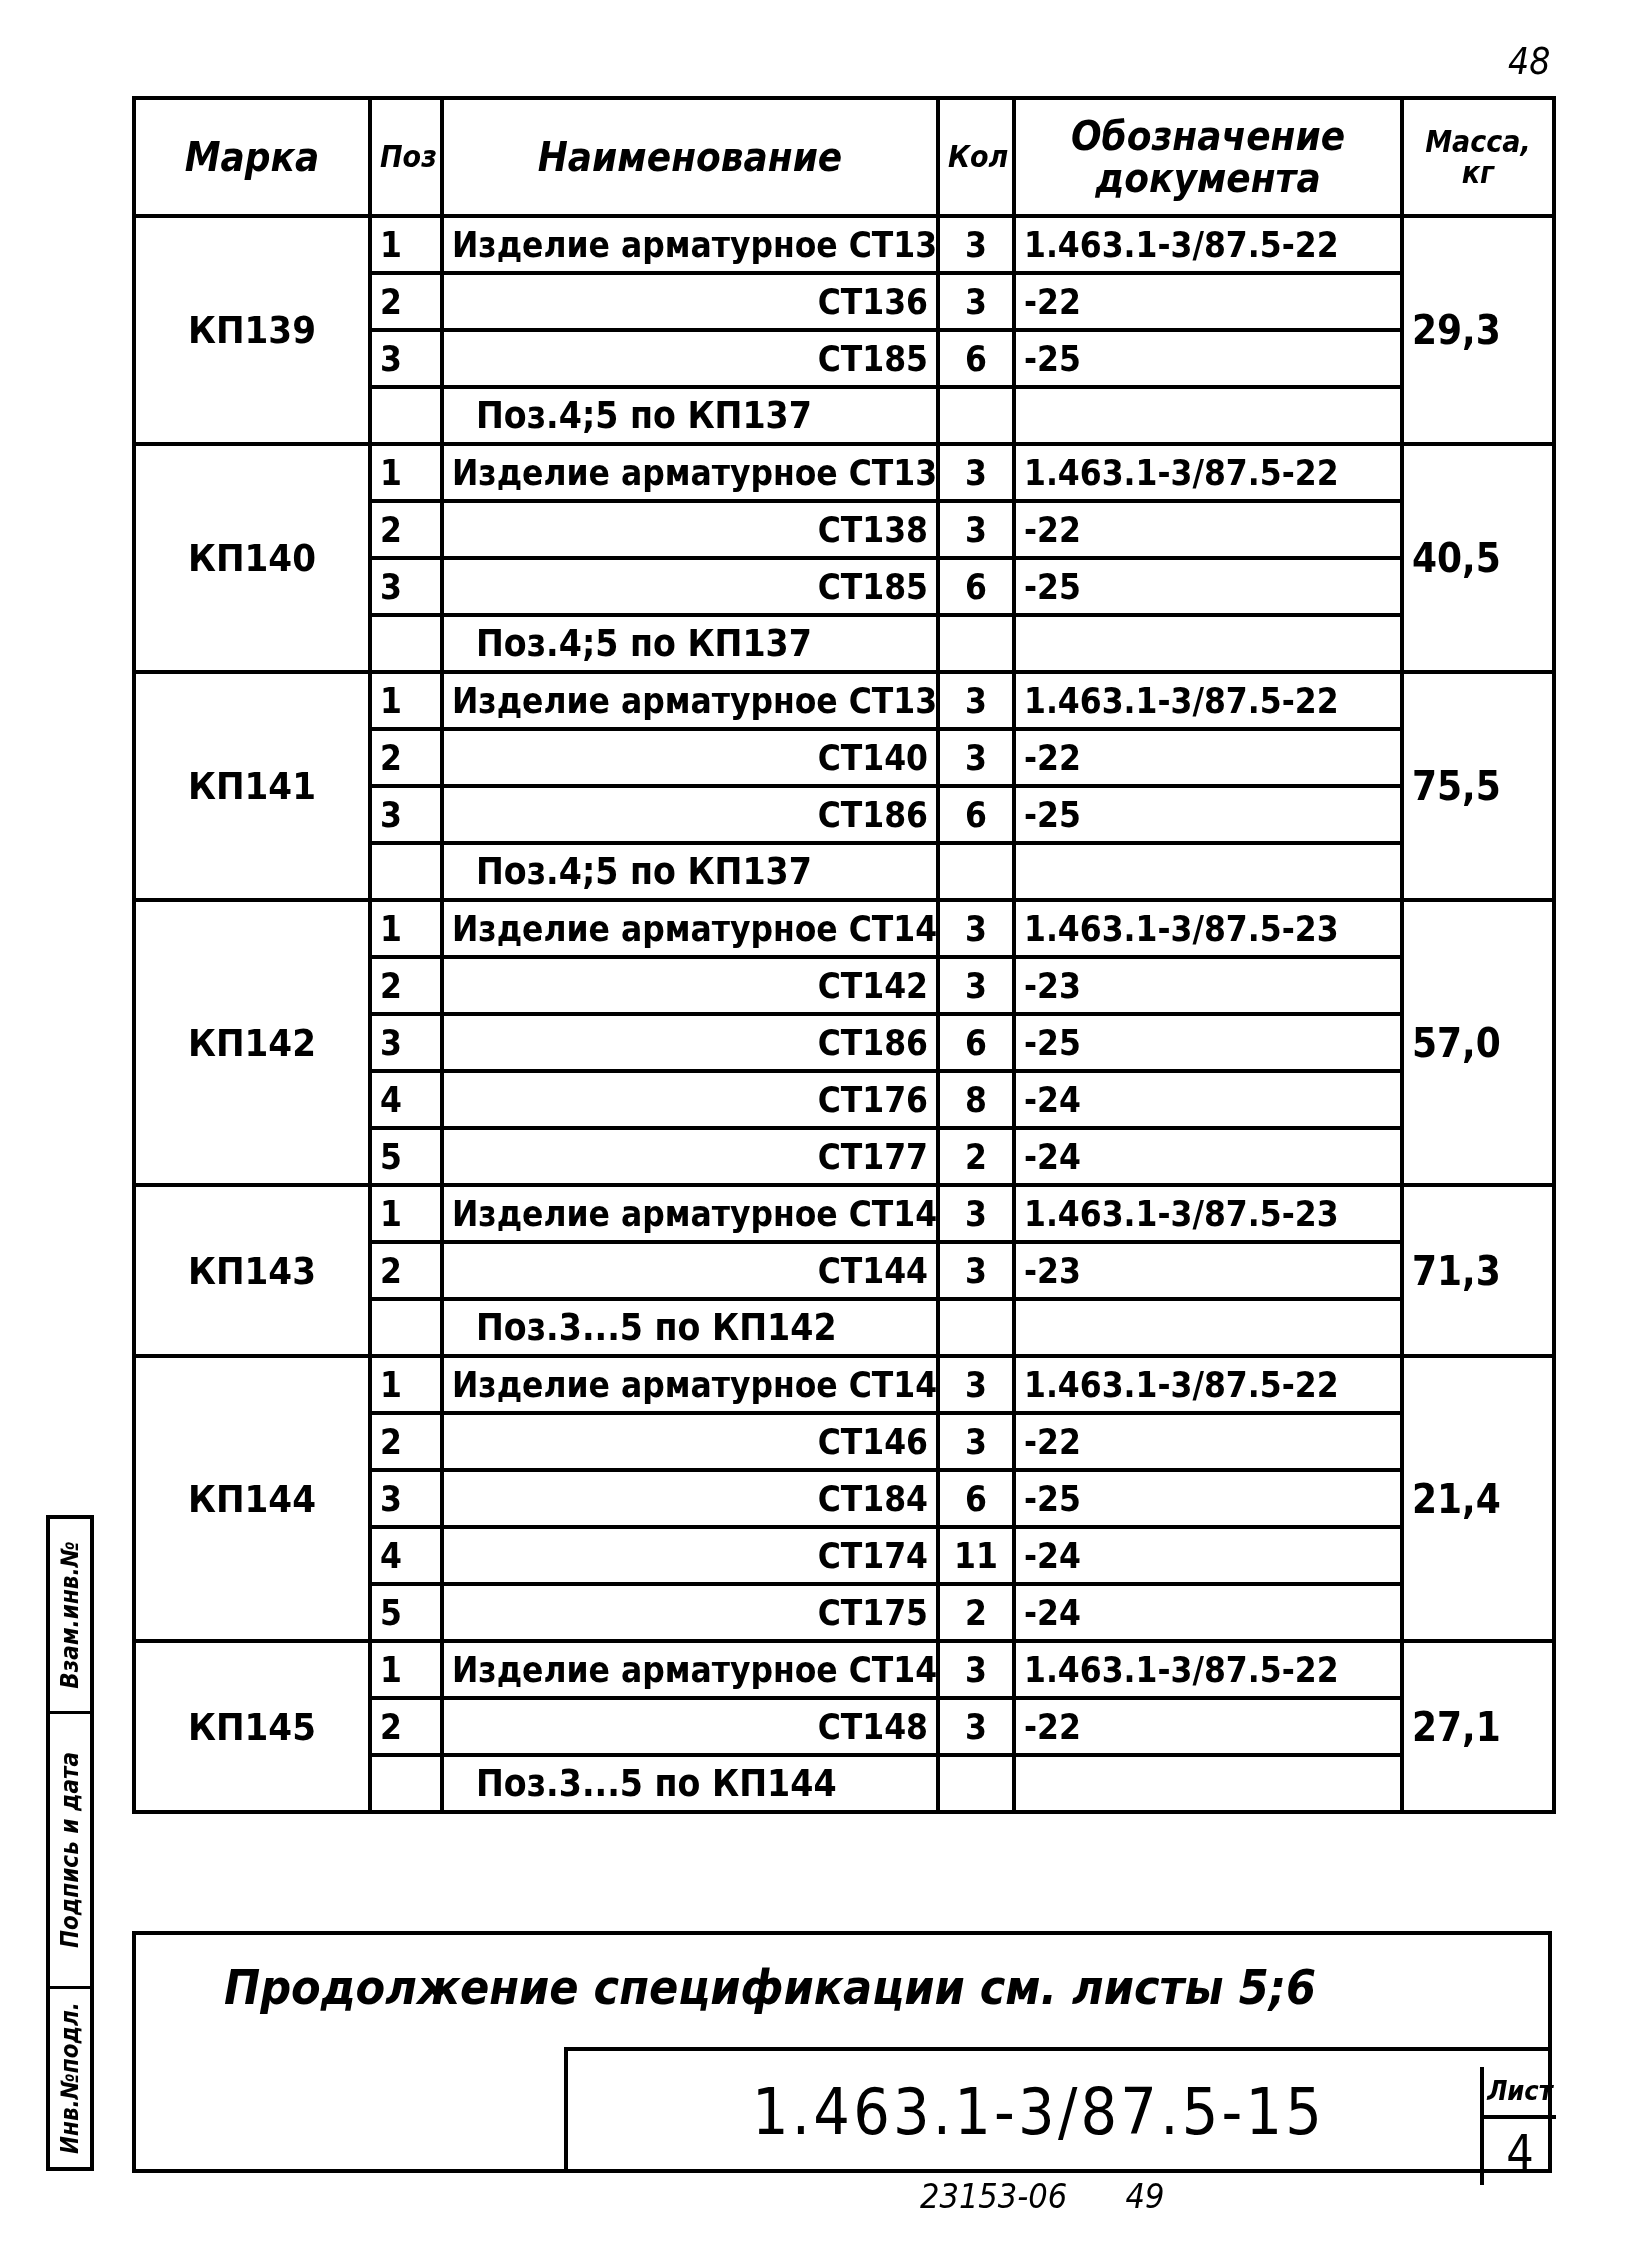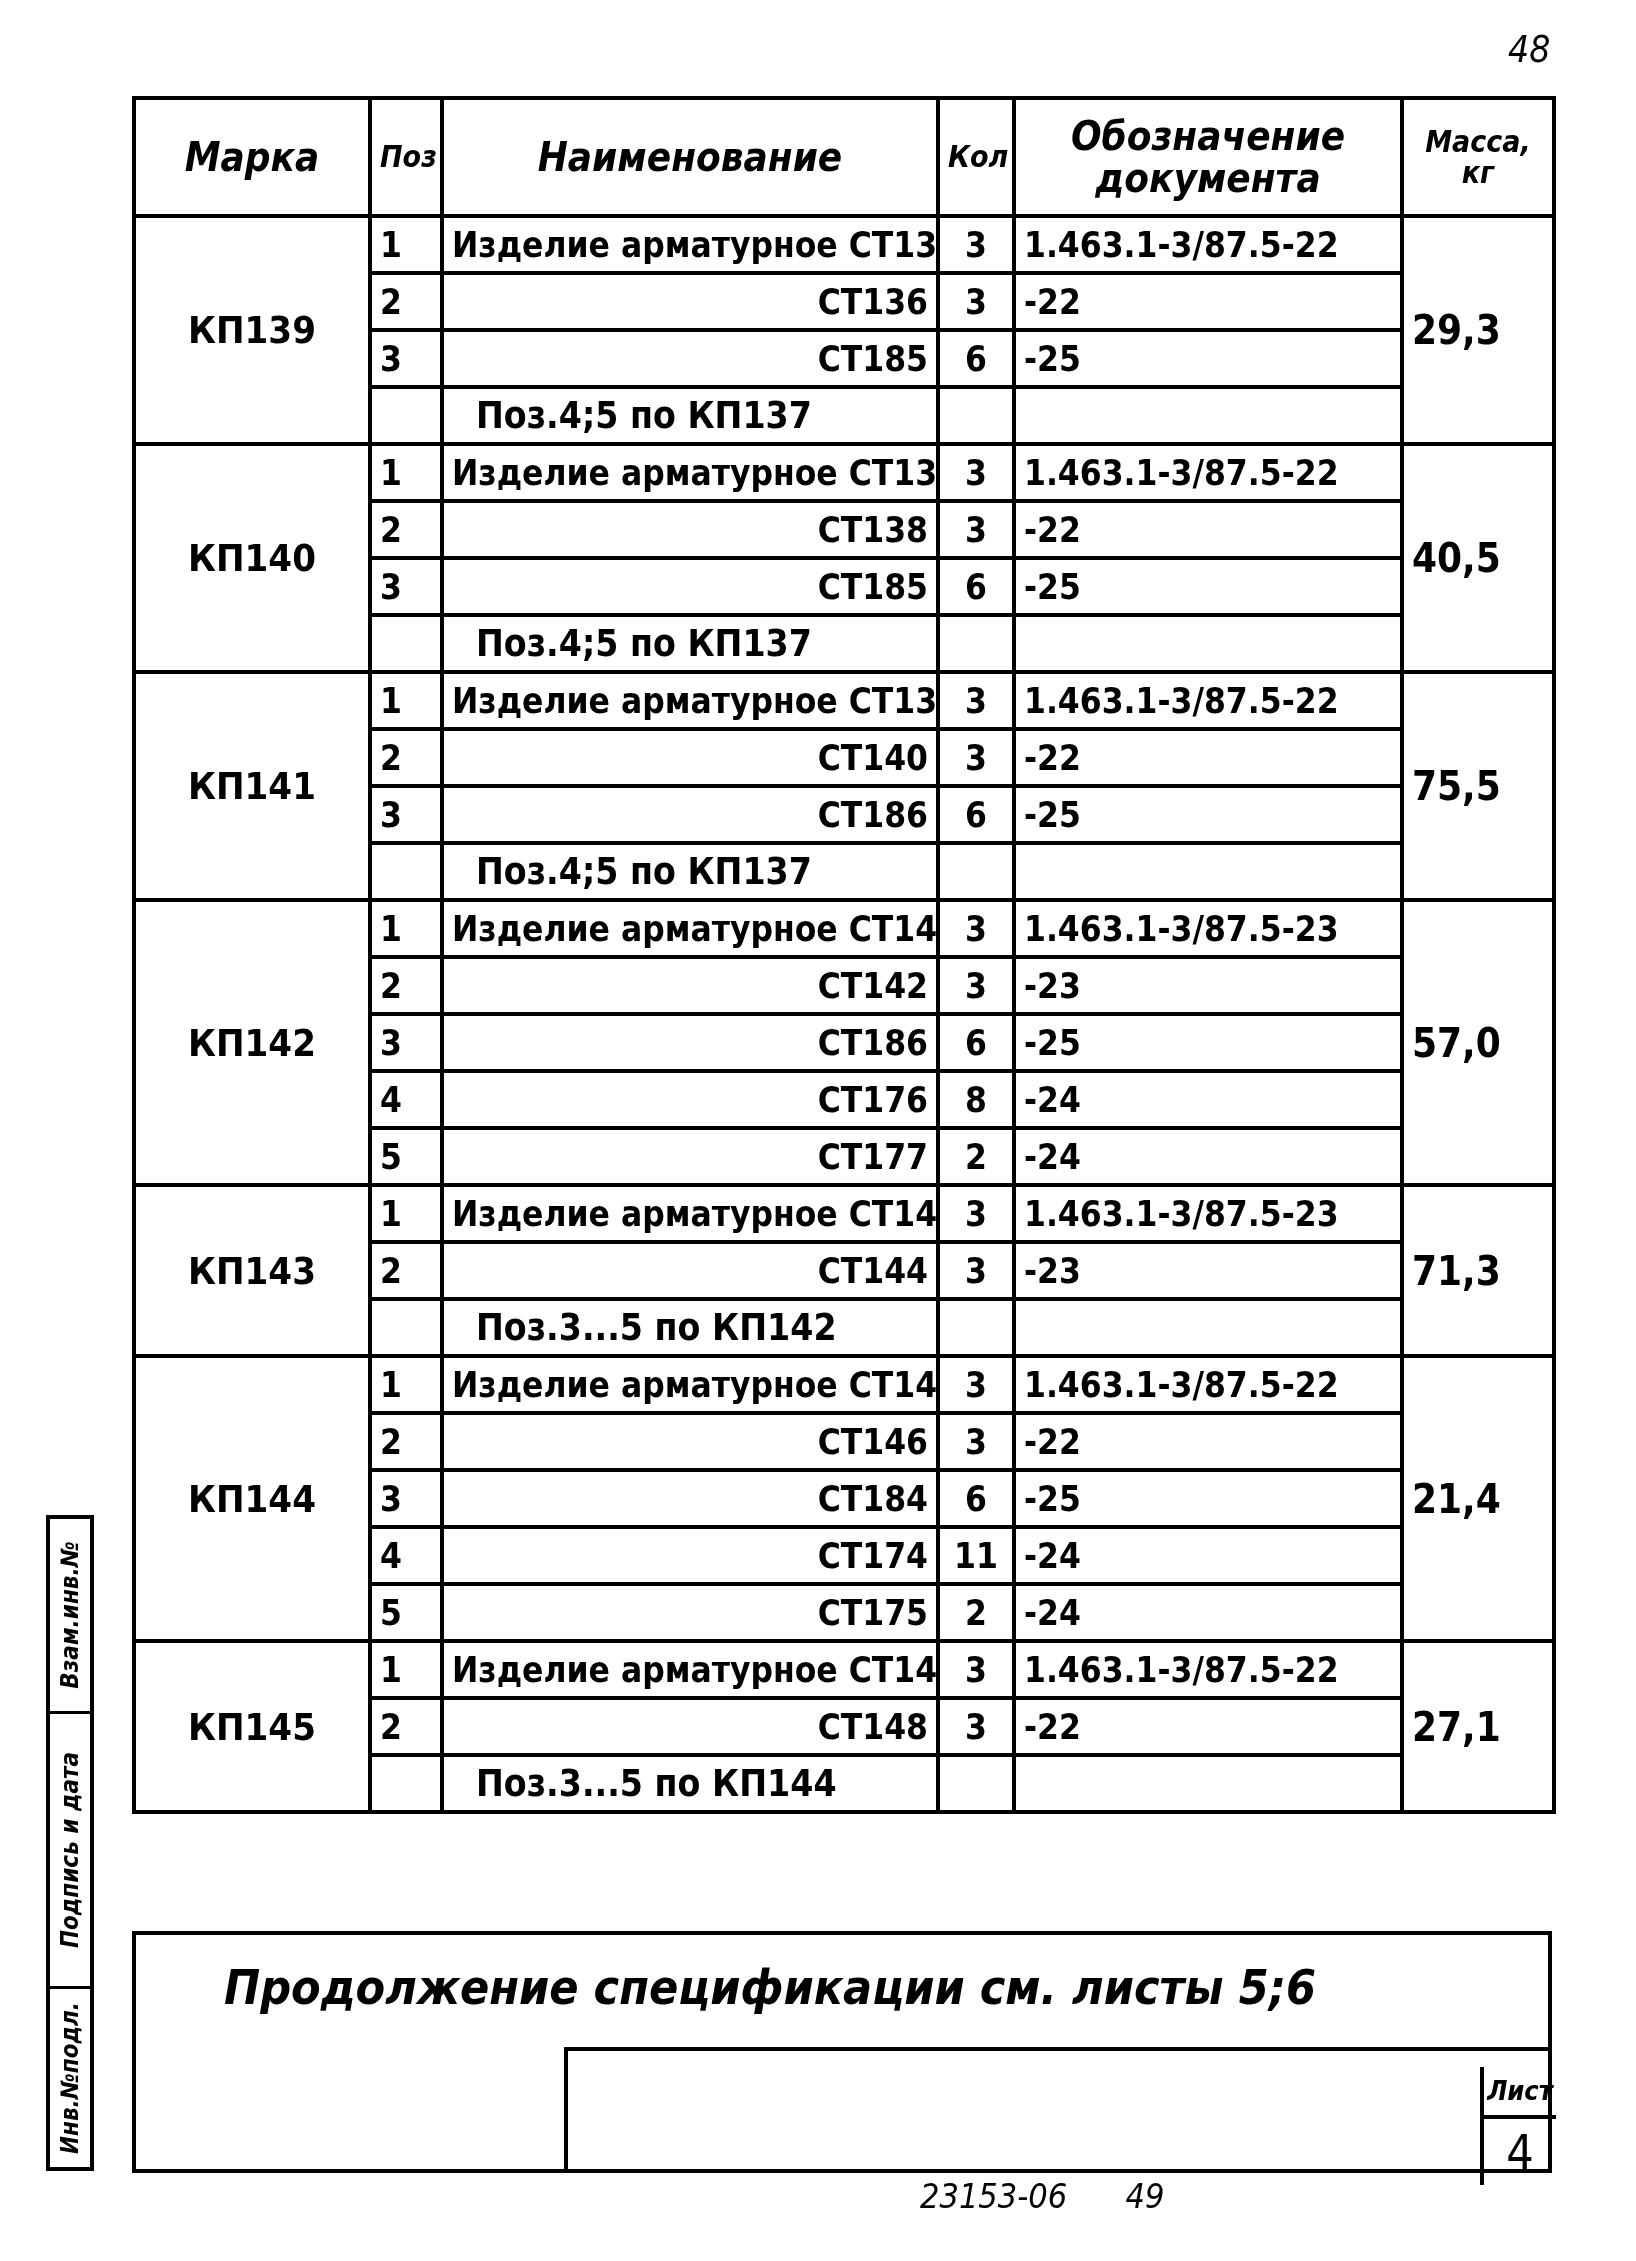--- a/index.html
+++ b/index.html
@@ -1,18 +1,18 @@
 <!DOCTYPE html>
 <html style="font-size:12.8px"><head>
 <meta charset="utf-8">
 <style>
   html,body{margin:0;padding:0;background:#fff;}
   body{width:1636px;height:2261px;position:relative;overflow:hidden;
        font-family:"DejaVu Sans Condensed","DejaVu Sans",sans-serif;color:#000;}
-  .page-num{position:absolute;left:1508px;top:28px;font-size:37px;font-style:italic;}
+  .page-num{position:absolute;left:1508px;top:40px;font-size:37px;font-style:italic;}
   table.spec{position:absolute;left:132px;top:96px;width:1420px;border-collapse:collapse;table-layout:fixed;padding-left:38px;}
   table.spec td, table.spec th{border:4px solid #000;padding:0 8px;font-weight:bold;font-size:35px;
       white-space:nowrap;overflow:hidden;}
   table.spec th{height:114px;font-size:40px;font-weight:bold;font-style:italic;line-height:1.05;}
   table.spec th.small{font-size:30px;text-align:center;}
   table.spec td{height:53px;}
   .c-marka{width:228px;text-align:center;font-size:38px !important;}
   .c-kol{width:68px;text-align:center;}
   .c-doc{width:380px;text-align:left;}
   .c-mass{width:144px;text-align:left;font-size:40px !important;}
@@ -238,20 +238,21 @@
         <td class="note">Поз.3...5 по КП144</td>
         <td class="c-kol"></td>
         <td class="c-doc"></td>
       </tr>
     </tbody>
 </table>
 
 <div class="bottom-box">
   <div class="continue">Продолжение спецификации см. листы 5;6</div>
   <div class="stamp">
+    <div class="stamp-code">1.463.1-3/87.5-15</div>
     <div class="sheet-box">
       <div class="sheet-label">Лист</div>
       <div class="sheet-val">4</div>
     </div>
   </div>
 </div>
 
 <div class="side-strip">
   <div class="side-cell" style="top:0;height:192px">
     <span class="side-text">Взам.инв.№</span>

